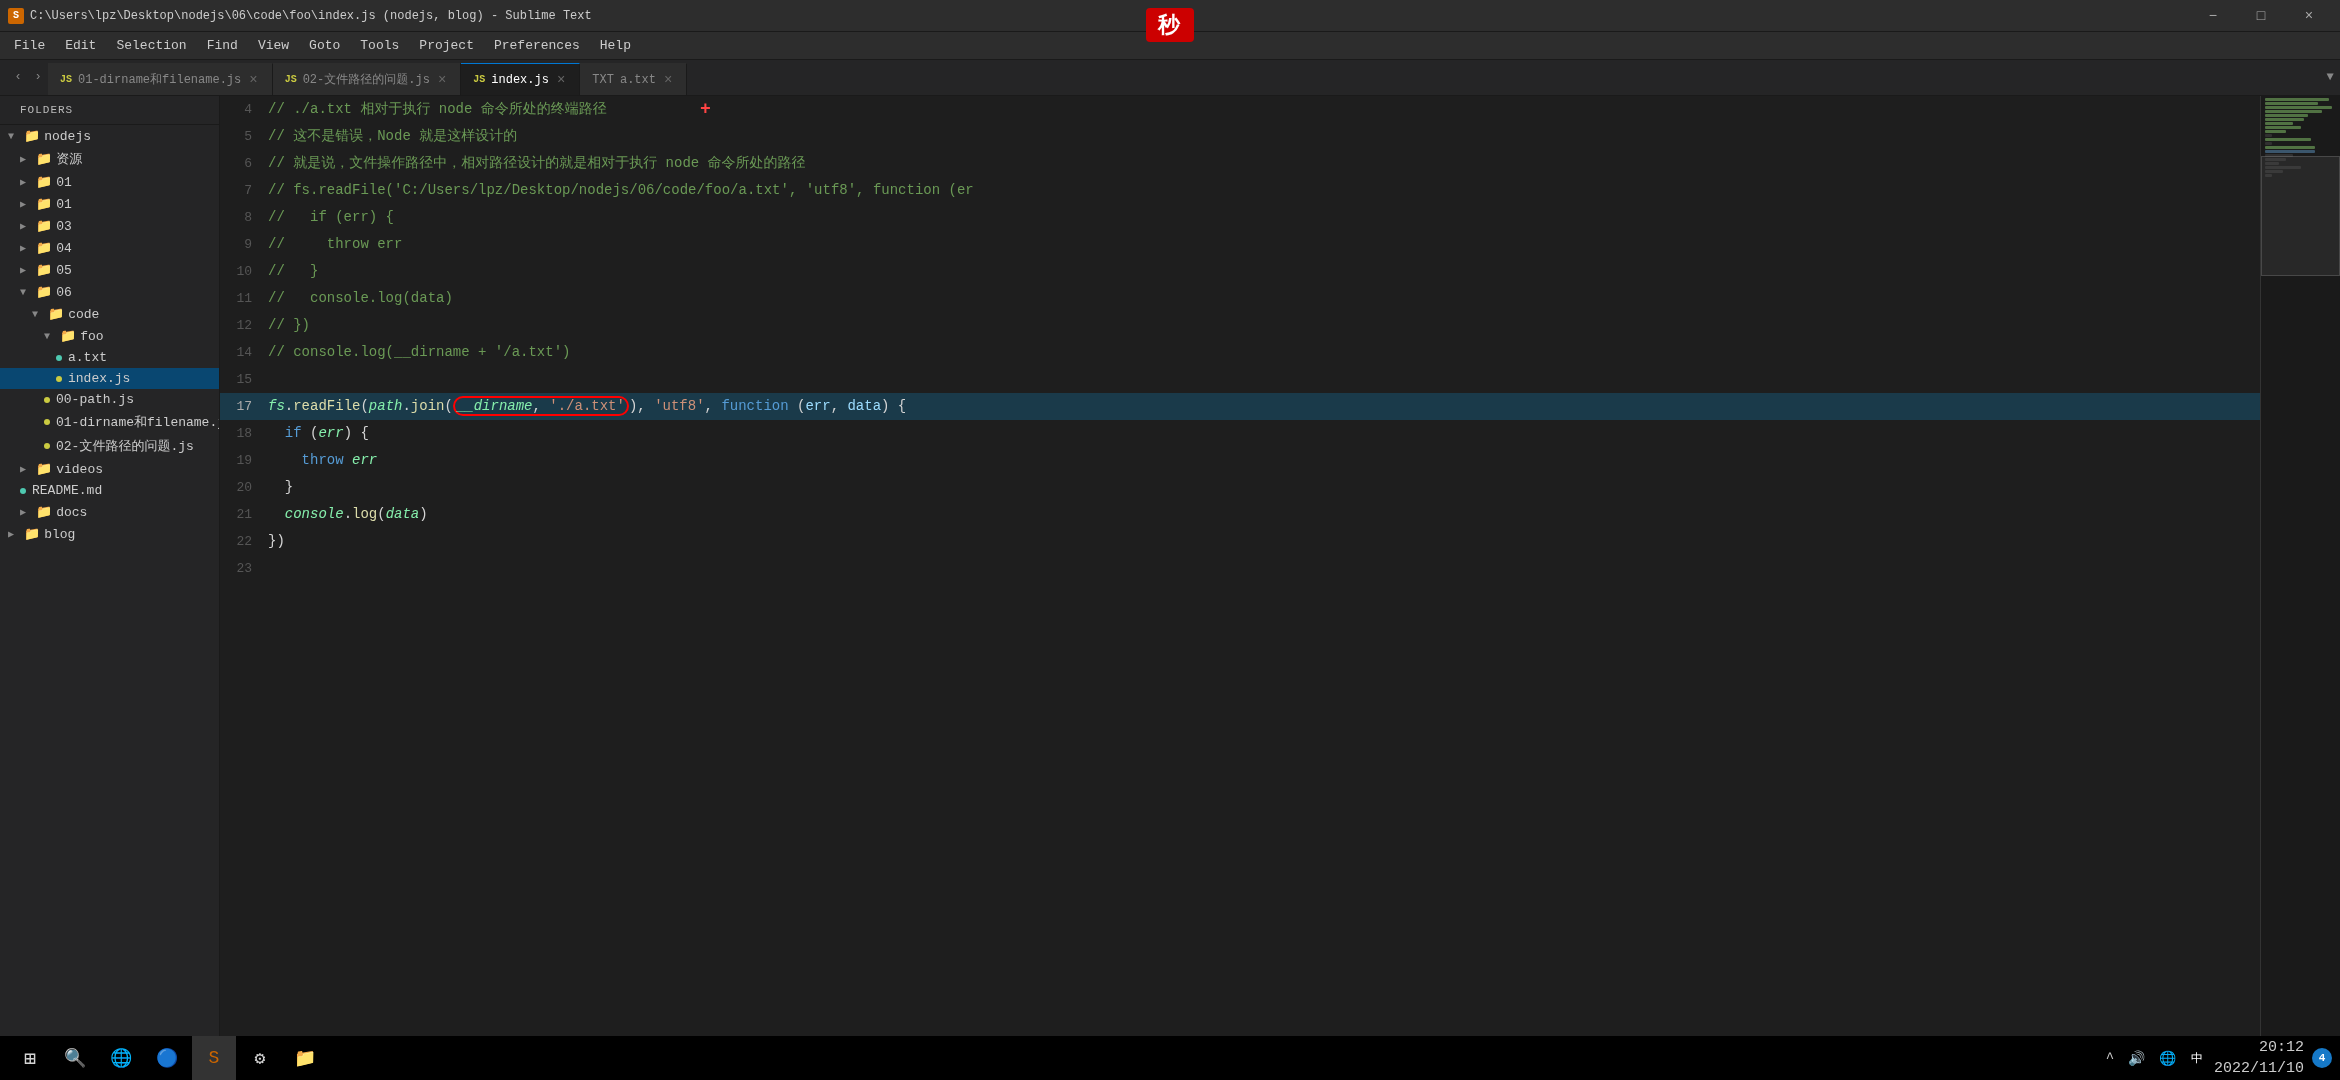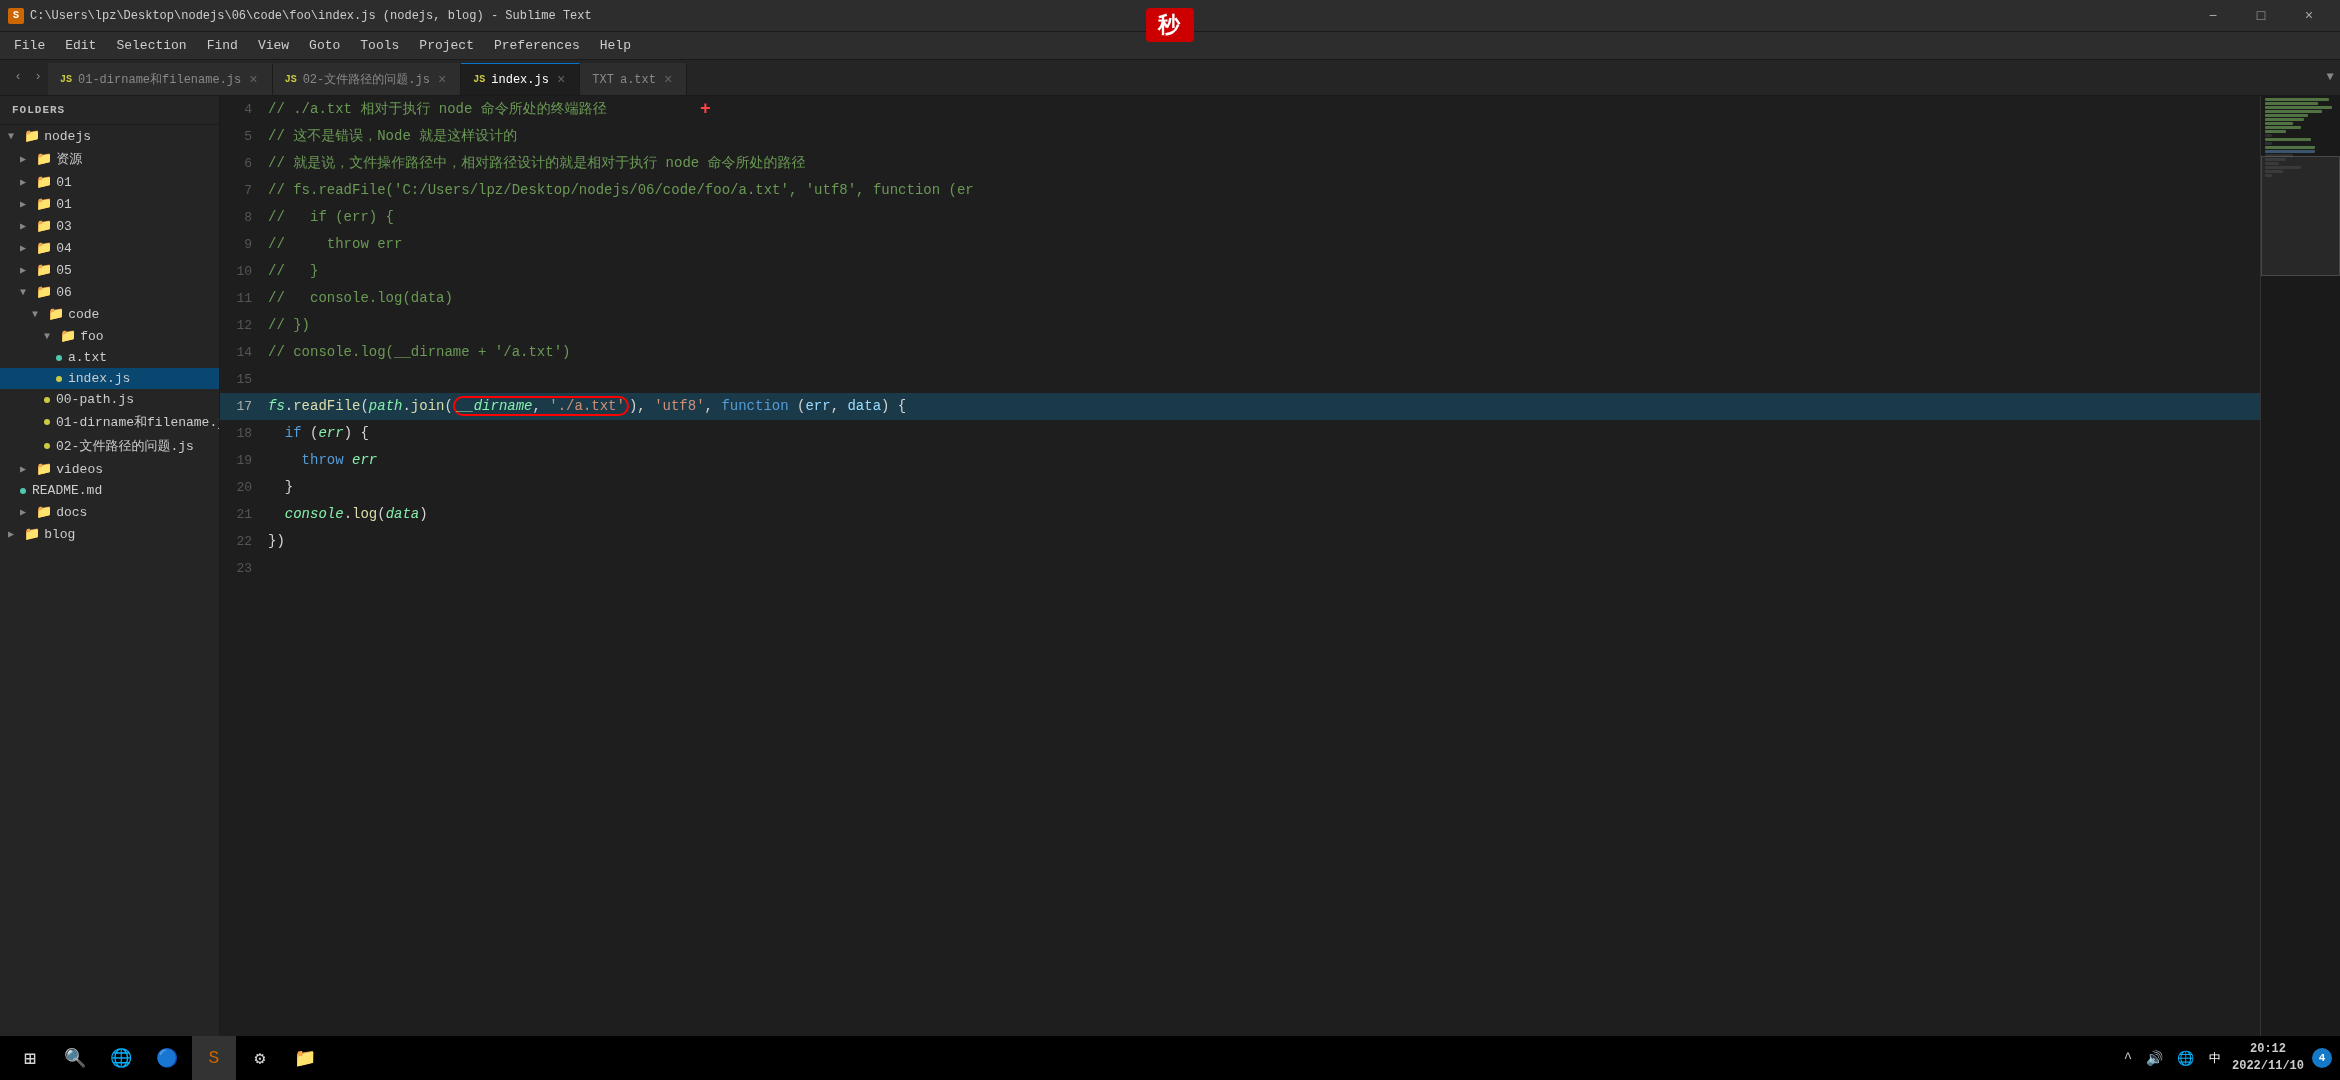--- a/index.html
+++ b/index.html
@@ -152,23 +152,23 @@
     #sidebar {
       width: 220px;
       background: #252526;
       display: flex;
       flex-direction: column;
       border-right: 1px solid #1a1a1a;
       overflow-y: auto;
       flex-shrink: 0;
     }
     #sidebar-header {
-      padding: 8px 12px;
+      padding: 8px 20px;
       font-size: 11px;
-      font-weight: bold;
+      font-weight: normal;
       color: #bbb;
       text-transform: uppercase;
       letter-spacing: 1px;
       border-bottom: 1px solid #1a1a1a;
     }
     .folder-item, .file-item {
       display: flex;
       align-items: center;
       padding: 3px 0;
       cursor: pointer;
@@ -370,24 +370,23 @@
       gap: 8px;
       font-size: 11px;
       color: #ccc;
     }
     .taskbar-tray-icon {
       font-size: 14px;
       padding: 0 3px;
       cursor: pointer;
     }
     #taskbar-clock {
-      text-align: center;
+      text-align: right;
       line-height: 1.4;
-      font-size: 12px;
-      font-weight: bold;
+      font-size: 15px;
     }
     .taskbar-notification {
       width: 20px; height: 20px;
       background: #1679c8;
       border-radius: 50%;
       display: flex; align-items: center; justify-content: center;
       font-size: 11px; color: white; font-weight: bold;
     }
 
     

